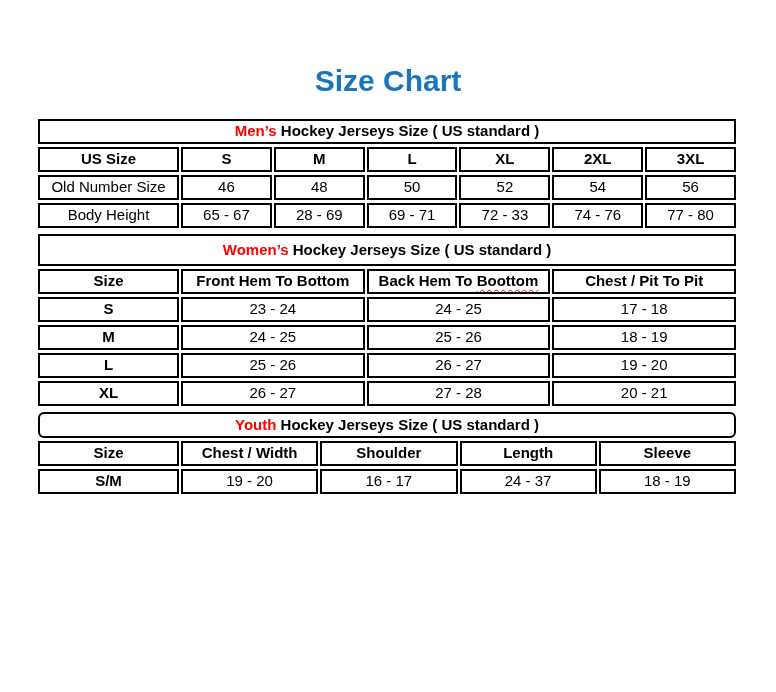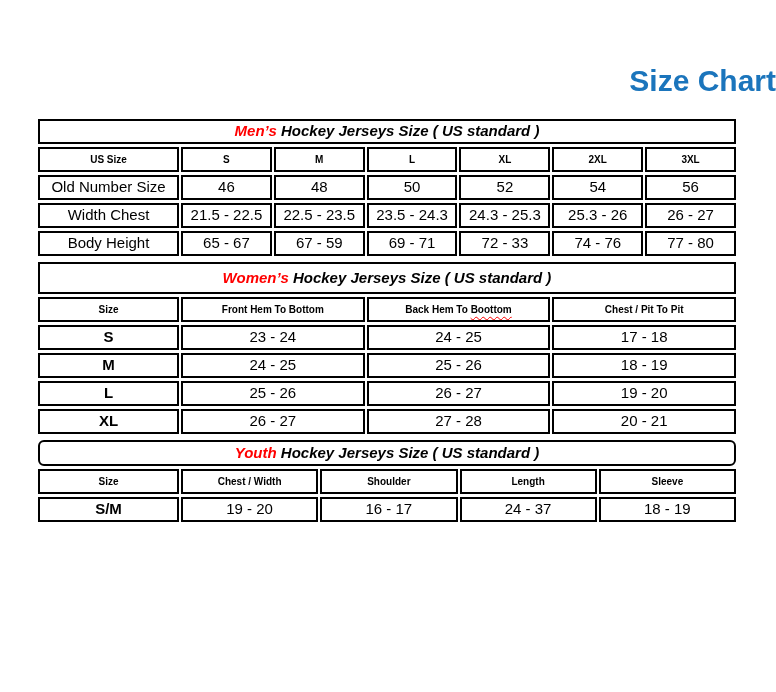--- a/index.html
+++ b/index.html
@@ -8,21 +8,21 @@
     background: #ffffff;
   }
   body {
     width: 776px;
     height: 692px;
     overflow: hidden;
     font-family: "Liberation Sans", sans-serif;
     color: #000000;
   }
   .page-title {
-    text-align: right;
+    text-align: center;
     color: #1b75bc;
     font-size: 30px;
     font-weight: bold;
     line-height: 36px;
     margin: 63px 0 17px 0;
   }
   .tables {
     width: 702px;
     margin-left: 36px;
   }
@@ -40,28 +40,27 @@
     vertical-align: middle;
     font-size: 15px;
     line-height: 1.1;
     padding: 0 2px;
     height: 21px;
     overflow: hidden;
     white-space: nowrap;
   }
   table.size-table th {
     font-weight: bold;
-    font-size: 10px;
+    font-size: 15px;
   }
   td.section-title {
     background: #ffff00;
     font-weight: bold;
     font-size: 17px;
     height: 34px;
-    font-style: italic;
   }
   table.women td.section-title { height: 28px; }
   table.youth td.section-title { height: 22px; border-radius: 6px; }
   .accent { color: #ff0000; }
   .bold { font-weight: bold; }
   col.label-col { width: 141px; }
   .wavy {
     text-decoration: underline;
     text-decoration-style: wavy;
     text-decoration-color: #ff0000;
@@ -104,32 +103,23 @@
         <tr>
           <td>Old Number Size</td>
           <td>46</td>
           <td>48</td>
           <td>50</td>
           <td>52</td>
           <td>54</td>
           <td>56</td>
         </tr>
         <tr>
-          <td>Width Chest</td>
-          <td>21.5 - 22.5</td>
-          <td>22.5 - 23.5</td>
-          <td>23.5 - 24.3</td>
-          <td>24.3 - 25.3</td>
-          <td>25.3 - 26</td>
-          <td>26 - 27</td>
-        </tr>
-        <tr>
           <td>Body Height</td>
           <td>65 - 67</td>
-          <td>67 - 59</td>
+          <td>28 - 69</td>
           <td>69 - 71</td>
           <td>72 - 33</td>
           <td>74 - 76</td>
           <td>77 - 80</td>
         </tr>
       </tbody>
     </table>
 
     <table class="size-table women">
       <colgroup>

